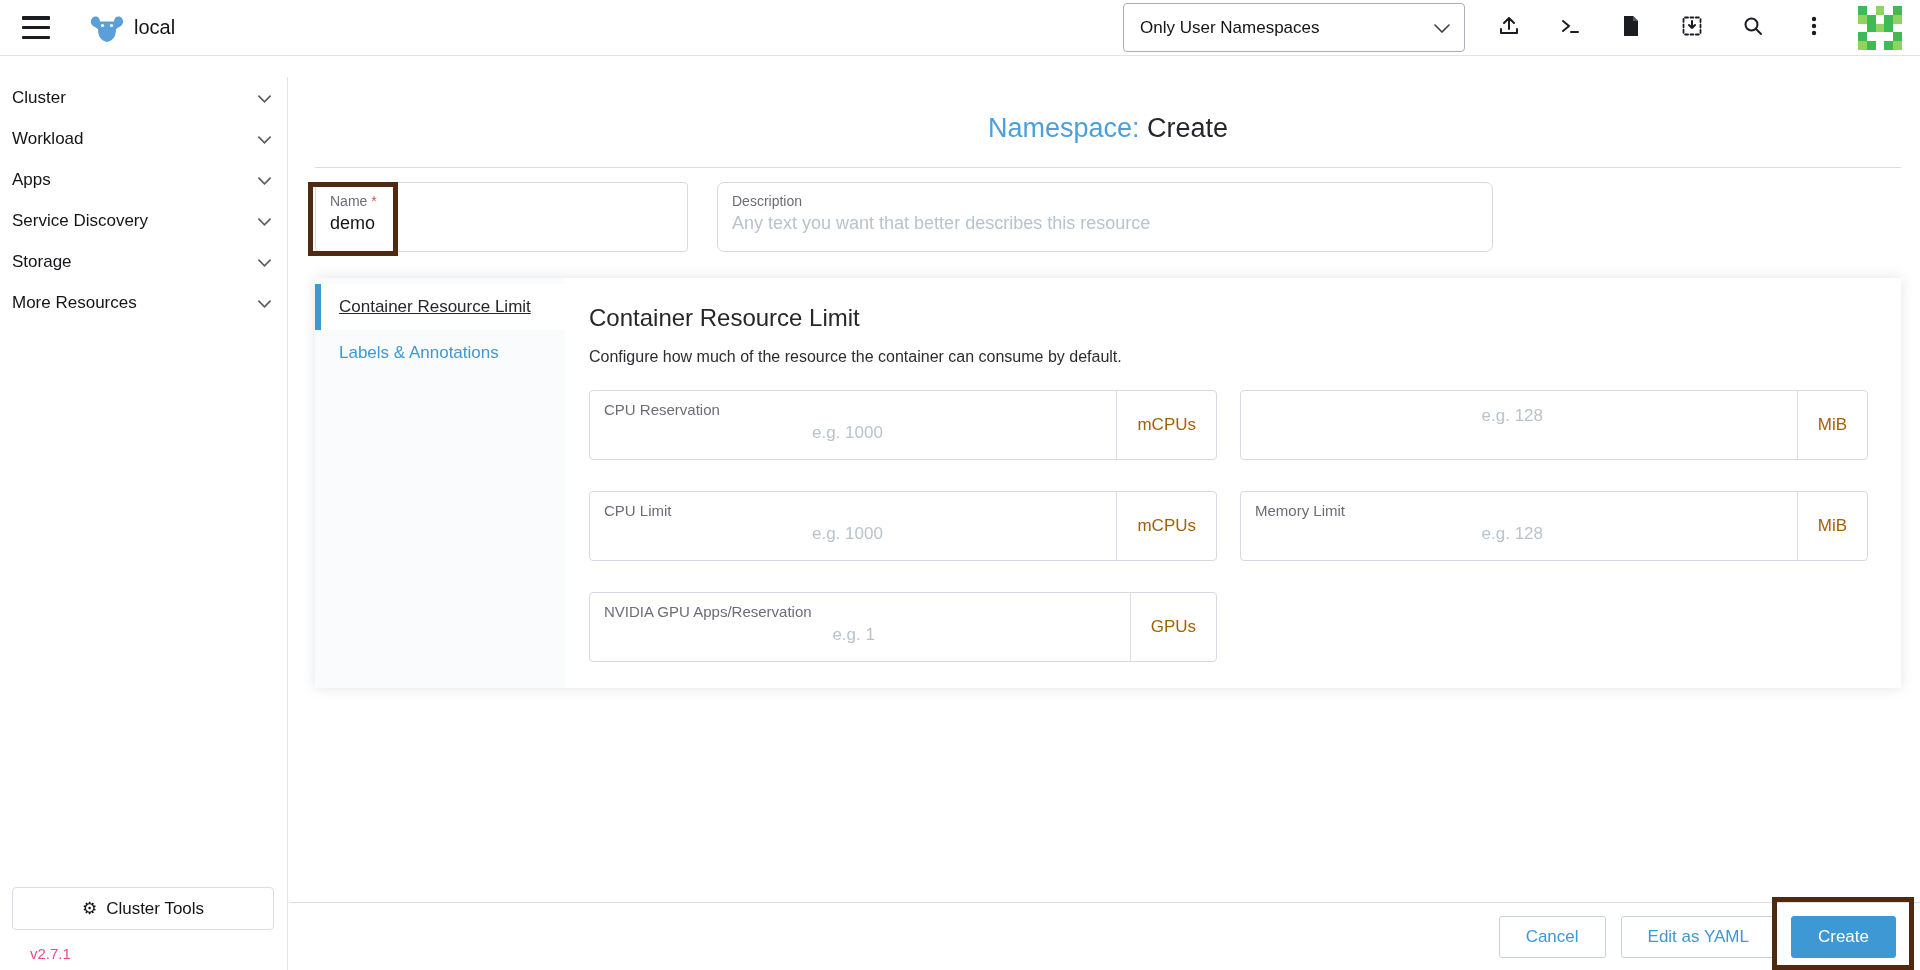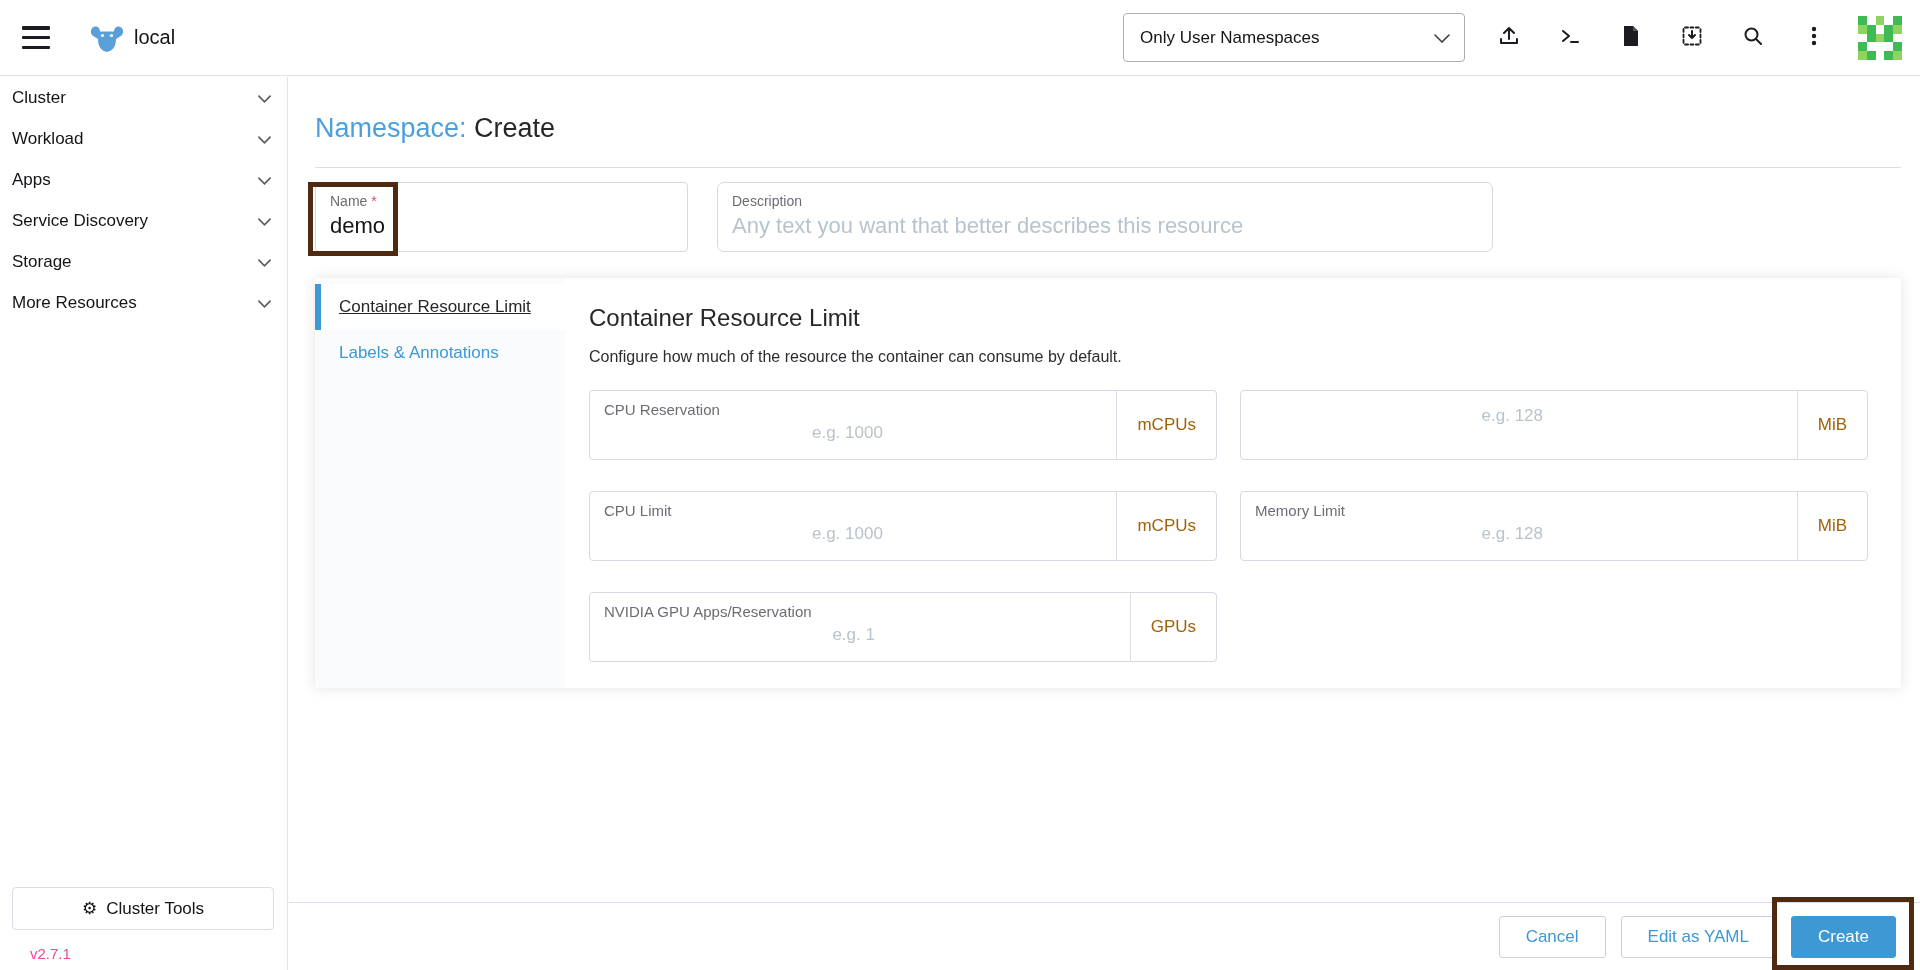--- a/index.html
+++ b/index.html
@@ -7,21 +7,21 @@
   body {
     font-family: "Liberation Sans", sans-serif;
     background: #ffffff;
     color: #141419;
     position: relative;
     overflow: hidden;
   }
 
   
   .hdr {
-    position: absolute; top: 0; left: 0; right: 0; height: 76px;
+    position: absolute; top: 0; left: 0; right: 0; height: 56px;
     border-bottom: 1px solid #e2e2e7;
     display: flex; align-items: center; justify-content: space-between;
     padding: 0 18px 0 22px; background: #fff; z-index: 10;
   }
   .hdr-left { display: flex; align-items: center; }
   .burger { width: 28px; height: 23px; display: flex; flex-direction: column; justify-content: space-between; background: none; border: none; cursor: pointer; }
   .burger span { display: block; height: 3.5px; background: #1b1b22; border-radius: 1px; }
   .logo { margin-left: 40px; display: flex; align-items: center; }
   .cluster-name { margin-left: 10px; font-size: 20px; color: #141419; }
   .hdr-right { display: flex; align-items: center; gap: 27px; }
@@ -40,32 +40,32 @@
     position: absolute; left: 12px; bottom: 40px; width: 262px; height: 43px;
     border: 1px solid #dcdee7; border-radius: 4px; background: #fff;
     font-size: 17px; color: #141419; font-family: inherit;
     display: flex; align-items: center; justify-content: center; gap: 9px; cursor: pointer;
   }
   .gear { font-size: 17px; line-height: 1; }
   .version { position: absolute; left: 30px; bottom: 8px; font-size: 15px; color: #ec4899; }
 
   
   .main { position: absolute; top: 77px; left: 289px; right: 0; bottom: 0; background: #fff; }
-  .title { margin: 36px 19px 0 26px; font-size: 27px; font-weight: 400; }
+  .title { margin: 36px 19px 0 26px; font-size: 27px; font-weight: 400; text-align: center; }
   .title .res { color: #4ba0dc; }
   .title .mode { color: #26262c; }
   .rule { height: 1px; background: #dcdee7; margin: 23px 19px 0 26px; }
 
   .meta-row { display: flex; gap: 29px; margin: 14px 19px 0 26px; }
   .mbox { height: 70px; border: 1px solid #d8d8e0; border-radius: 4px; padding: 10px 14px 0 14px; background: #fff; }
   .mbox.name { width: 373px; }
   .mbox.desc { width: 776px; border-radius: 7px; }
   .mbox label { font-size: 14px; color: #6c6c76; display: block; }
   .req { color: #d9534f; margin-left: 4px; }
-  .mbox input { border: none; outline: none; font-size: 22px; color: #141419; margin-top: 4px; width: 100%; background: transparent; font-family: inherit; }
+  .mbox input { border: none; outline: none; font-size: 18px; color: #141419; margin-top: 4px; width: 100%; background: transparent; font-family: inherit; }
   input::placeholder { color: #b9c3cc; opacity: 1; }
 
   
   .panel { position: relative; margin: 26px 19px 0 26px; height: 410px; display: flex; background: #fff; box-shadow: 0 0 12px rgba(50,50,65,0.13); }
   .tabcol { width: 250px; background: #fafbfd; padding-top: 6px; flex: none; }
   .tab { padding: 13px 10px 13px 24px; font-size: 17px; color: #3d98d3; cursor: pointer; }
   .tab.active { background: #fff; border-left: 6px solid #3d98d3; padding-left: 18px; }
   .tab.active .tab-label { color: #26262c; text-decoration: underline; }
   .tabbody { flex: 1; padding: 26px 24px 0 24px; min-width: 0; }
   .tabbody h2 { font-size: 24px; font-weight: 400; color: #26262c; }

